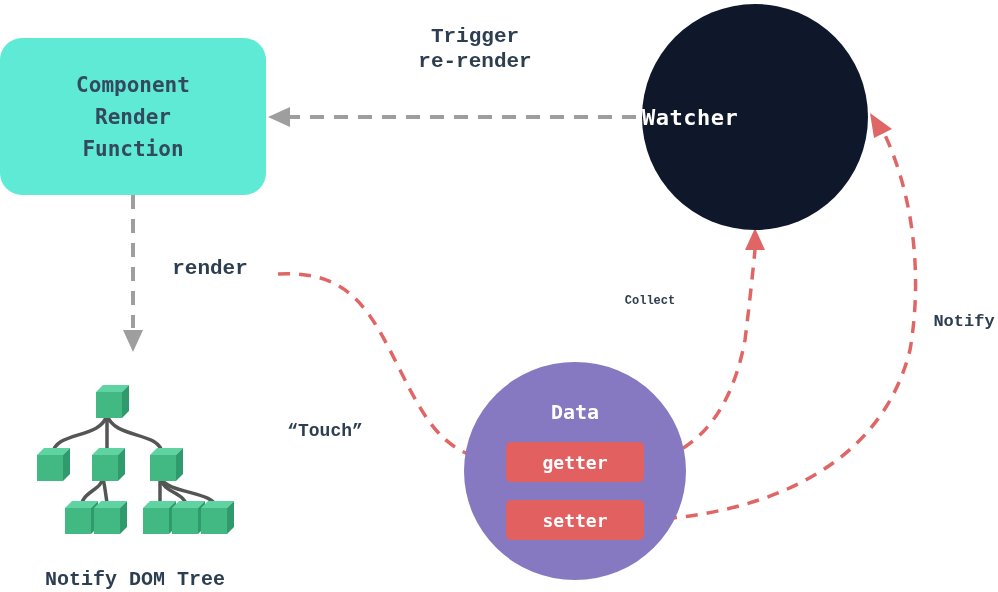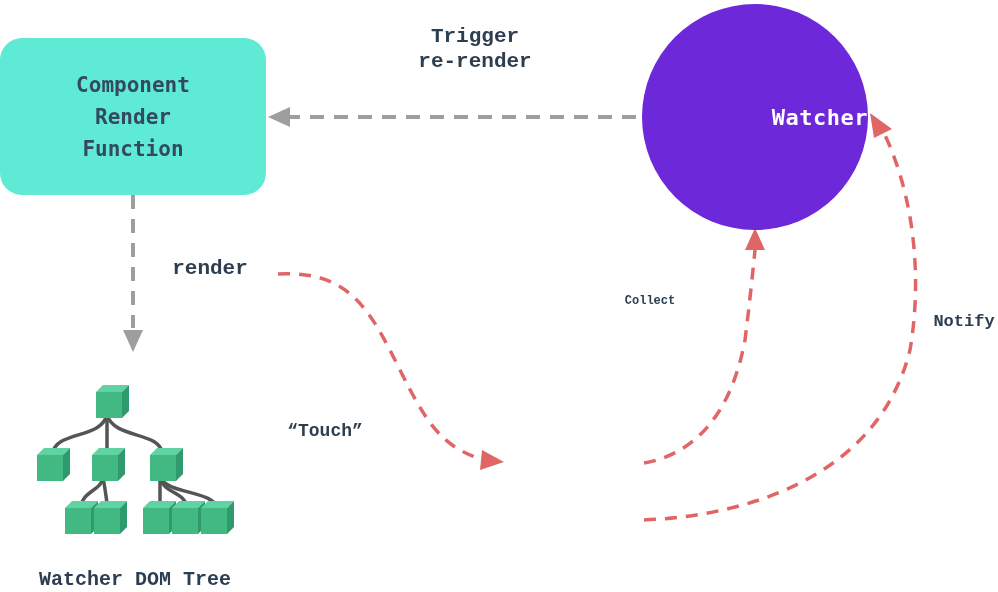--- a/index.html
+++ b/index.html
@@ -9,22 +9,22 @@
   .sans { font-family: "DejaVu Sans", "Liberation Sans", sans-serif; font-weight: bold; }
   .lbl { position: absolute; color: #2c3e50; text-align: center; line-height: 1.2; font-family: Liberation Mono, monospace; }
   #render-fn-box {
     position: absolute; left: 0; top: 38px; width: 266px; height: 157px;
     background: #5eead4; border-radius: 22px;
     display: flex; align-items: center; justify-content: center;
   }
   #render-fn-label { color: #34495e; font-size: 21px; text-align: center; line-height: 32px; white-space: pre-line; }
   #watcher-circle {
     position: absolute; left: 642px; top: 4px; width: 226px; height: 226px;
-    border-radius: 50%; background: #6d28d9;
-    display: flex; align-items: center; justify-content: flex-end;
+    border-radius: 50%; background: #0f172a;
+    display: flex; align-items: center; justify-content: flex-start;
   }
   #watcher-label { color: #ffffff; font-size: 22px; letter-spacing: 0.5px; }
   #data-circle {
     position: absolute; left: 464px; top: 362px; width: 222px; height: 218px;
     border-radius: 50%; background: #8679c1;
   }
   #data-title { position: absolute; left: 0; right: 0; top: 38px; text-align: center; color: #ffffff; font-size: 20px; }
   .accessor {
     position: absolute; left: 42px; width: 138px; height: 40px; border-radius: 5px;
     background: #e2605f; color: #ffffff; font-size: 18px;
@@ -134,30 +134,35 @@
   <div id="render-fn-box">
     <div id="render-fn-label" class="mono">Component
 Render
 Function</div>
   </div>
 
   <div id="watcher-circle">
     <div id="watcher-label" class="mono">Watcher</div>
   </div>
 
+  <div id="data-circle">
+    <div id="data-title" class="mono">Data</div>
+    <div id="getter-box" class="accessor mono">getter</div>
+    <div id="setter-box" class="accessor mono">setter</div>
+  </div>
 
   <div class="lbl sans" style="left:380px; top:24px; width:190px; font-size:21px;">
     <div>Trigger</div>
     <div>re-render</div>
   </div>
 
   <div class="lbl sans" style="left:160px; top:256px; width:100px; font-size:21px;">render</div>
 
   <div class="lbl sans" style="left:270px; top:377px; width:110px; font-size:18px;margin-top:44px;">“Touch”</div>
 
   <div class="lbl sans" style="left:560px; top:288px; width:180px; font-size:12px; line-height:27px;">
     <div>Collect</div>
   </div>
 
   <div class="lbl sans" style="left:928px; top:312px; width:72px; font-size:17px;">Notify</div>
 
-  <div class="lbl sans" style="left:10px; top:568px; width:250px; font-size:20px;">Watcher DOM Tree</div>
+  <div class="lbl sans" style="left:10px; top:568px; width:250px; font-size:20px;">Notify DOM Tree</div>
 </div>
 
 </body></html>

